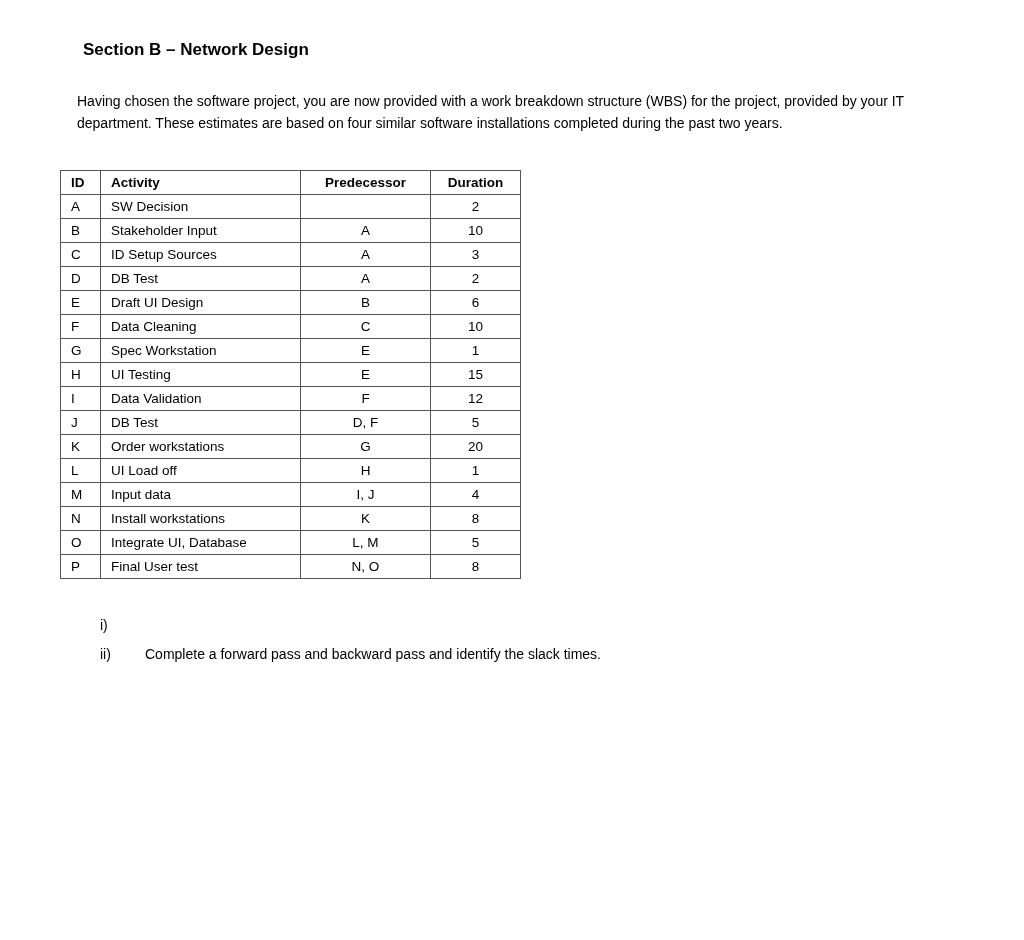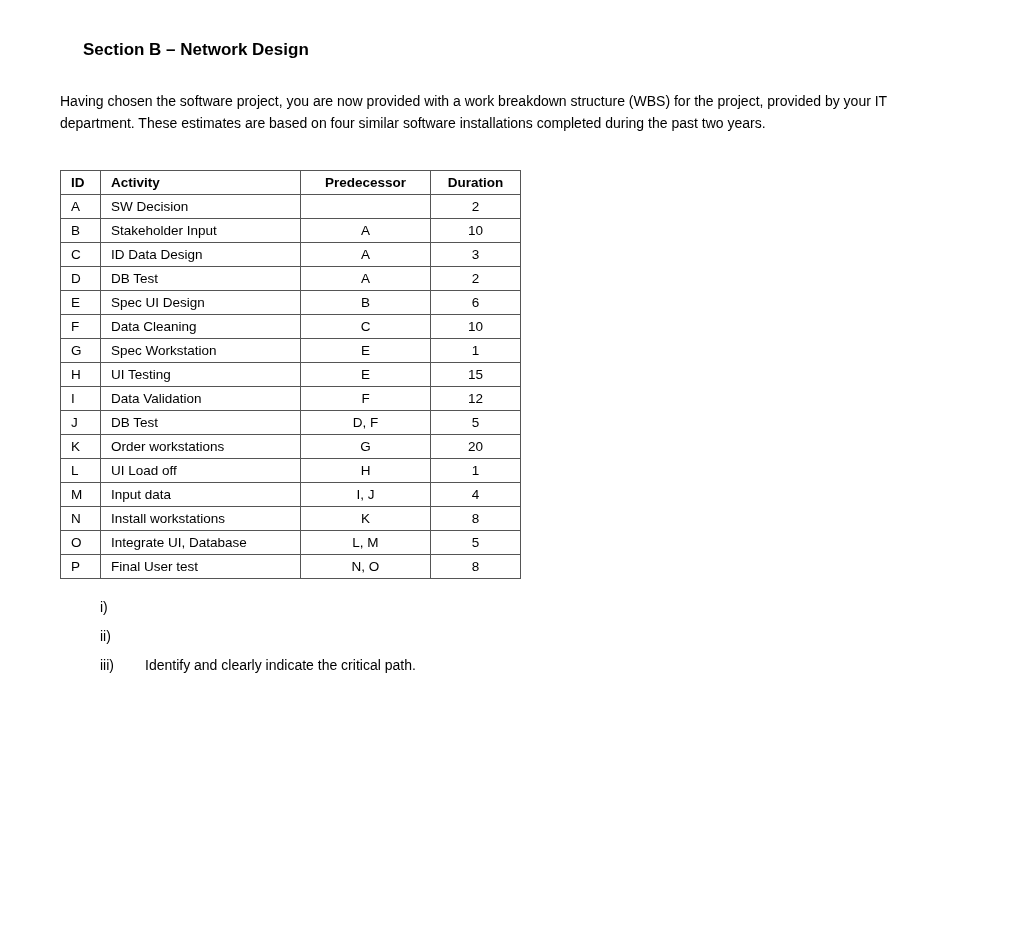--- a/index.html
+++ b/index.html
@@ -18,23 +18,24 @@
     .section-title {
       font-size: 17px;
       font-weight: bold;
       margin-bottom: 30px;
       margin-left: 23px;
     }
     .intro-text {
       font-size: 14px;
       line-height: 1.6;
       margin-bottom: 35px;
+      margin-left: 17px;
     }
     .table-container {
-      margin-bottom: 17px;
+      margin-bottom: 35px;
     }
     table {
       border-collapse: collapse;
       font-size: 13.5px;
     }
     table th, table td {
       border: 1px solid #555;
       padding: 4px 10px;
     }
     table th {
@@ -96,33 +97,33 @@
           <td class="center">2</td>
         </tr>
         <tr>
           <td>B</td>
           <td>Stakeholder Input</td>
           <td class="center">A</td>
           <td class="center">10</td>
         </tr>
         <tr>
           <td>C</td>
-          <td>ID Data Design</td>
+          <td>ID Setup Sources</td>
           <td class="center">A</td>
           <td class="center">3</td>
         </tr>
         <tr>
           <td>D</td>
           <td>DB Test</td>
           <td class="center">A</td>
           <td class="center">2</td>
         </tr>
         <tr>
           <td>E</td>
-          <td>Spec UI Design</td>
+          <td>Draft UI Design</td>
           <td class="center">B</td>
           <td class="center">6</td>
         </tr>
         <tr>
           <td>F</td>
           <td>Data Cleaning</td>
           <td class="center">C</td>
           <td class="center">10</td>
         </tr>
         <tr>
@@ -189,19 +190,16 @@
   </table>
 </div>
 
 <div class="questions">
   <div id="questions-list">
       <div class="question-item">
         <span class="question-label">i)</span>
       </div>
       <div class="question-item">
         <span class="question-label">ii)</span>
-      </div>
-      <div class="question-item">
-        <span class="question-label">iii)</span>
-        <span class="question-text">Identify and clearly indicate the critical path.</span>
+        <span class="question-text">Complete a forward pass and backward pass and identify the slack times.</span>
       </div>
     </div>
 </div>
 
 </body></html>

